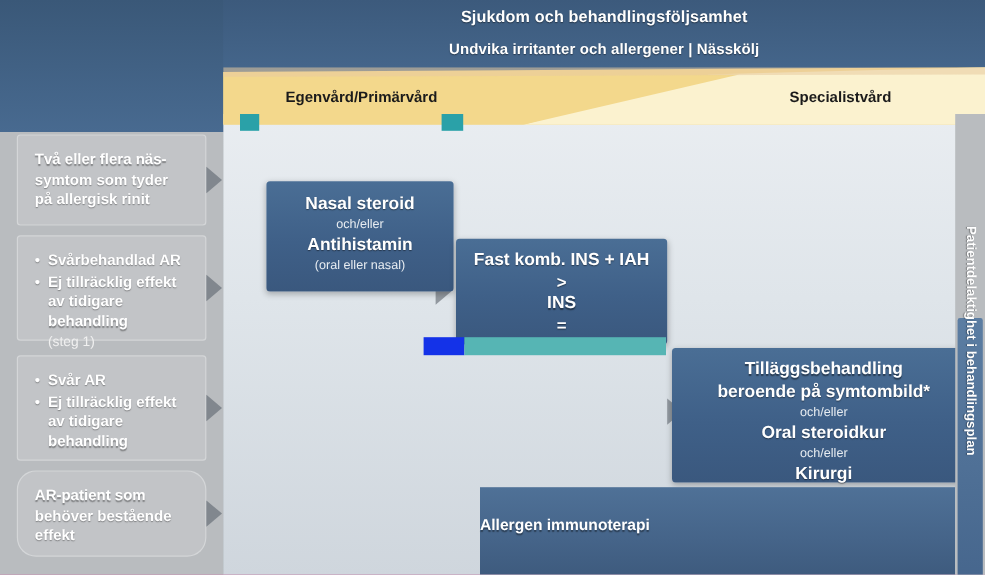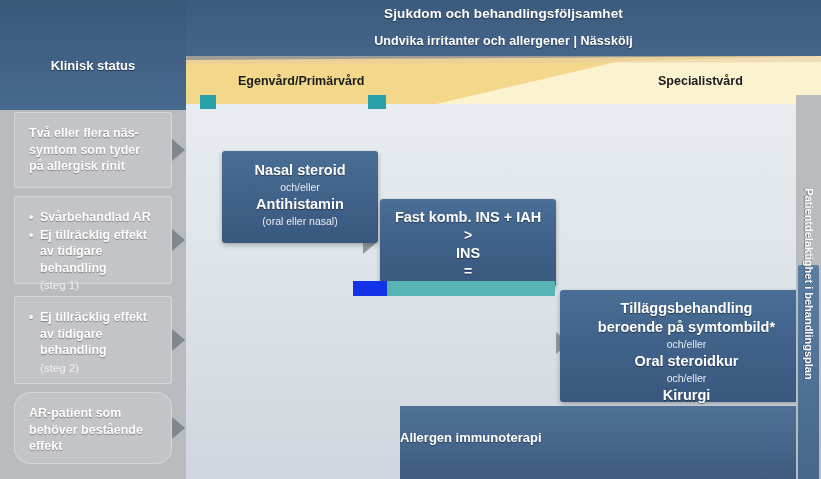--- a/index.html
+++ b/index.html
@@ -251,21 +251,20 @@
   <div class="bg-top"></div>
   <div class="bg-body"></div>
   <div class="bg-mid-pale"></div>
   <div class="bg-leftpanel"></div>
   <div class="bg-left-col"></div>
 
   <div class="band" id="band-disease">Sjukdom och behandlingsföljsamhet</div>
 
   <div class="band" id="band-avoid">Undvika irritanter och allergener | Nässkölj</div>
 
-  <div id="klinisk-status">Klinisk status</div>
 
   <div id="ribbon-wrap">
     <svg viewBox="0 0 635 48" preserveAspectRatio="none" aria-hidden="true">
       <polygon points="0,4 635,0 635,48 0,48" fill="#f3d88c"></polygon>
       <polygon points="405,6 635,0 635,48 250,48" fill="#fbf2cf"></polygon>
       <polygon points="0,4 430,6 250,48 0,48" fill="#f3d88c"></polygon>
       <polygon points="0,0 635,0 635,6 0,8" fill="#e8caa0" opacity=".55"></polygon>
     </svg>
   </div>
 
@@ -280,23 +279,23 @@
   <div class="crit-box" id="crit-2">
     <ul>
       <li>Svårbehandlad AR</li>
       <li>Ej tillräcklig effekt av tidigare behandling</li>
     </ul>
     <span class="crit-step">(steg 1)</span>
   </div>
 
   <div class="crit-box" id="crit-3">
     <ul>
+      <li>Svår AR</li>
       <li>Ej tillräcklig effekt av tidigare behandling</li>
     </ul>
-    <span class="crit-step">(steg 2)</span>
   </div>
 
   <div class="crit-box" id="crit-4">
     <span>AR-patient som behöver bestående effekt</span>
   </div>
 
   <div class="chev" id="chev-1"></div>
   <div class="chev" id="chev-2"></div>
   <div class="chev" id="chev-3"></div>
   <div class="chev" id="chev-4"></div>

